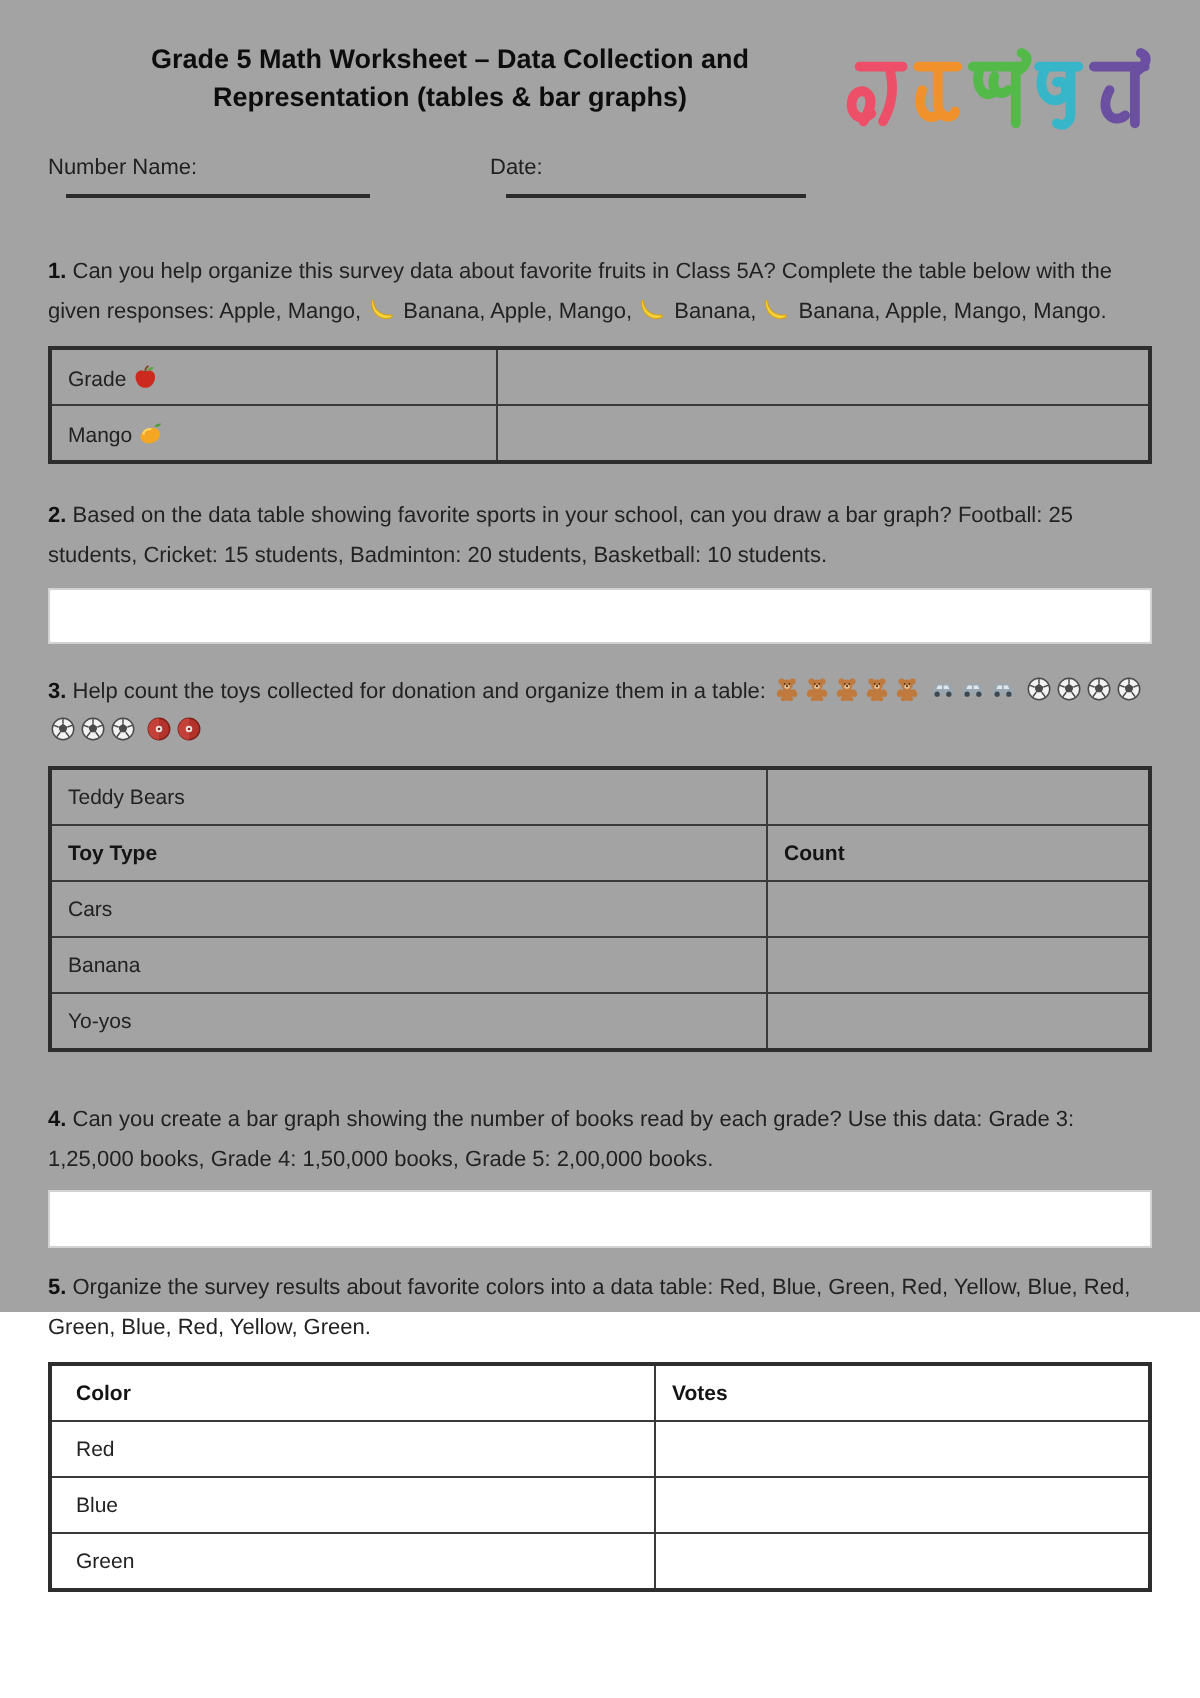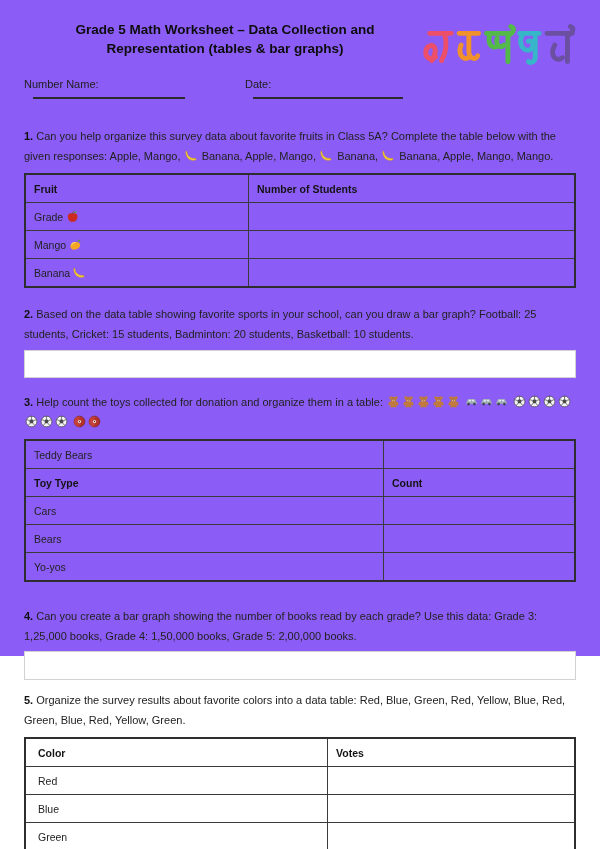--- a/index.html
+++ b/index.html
@@ -1,21 +1,21 @@
 <!DOCTYPE html>
 <html><head>
 <meta charset="utf-8">
 <style>
   html,body{margin:0;padding:0;}
   body{
     width:600px;height:849px;background:#ffffff;
     font-family:"Liberation Sans",sans-serif;color:#1f1f1f;
     overflow:hidden;
   }
-  .page{position:relative;width:600px;height:656px;background:#8b5cf6;}
+  .page{position:relative;width:600px;height:656px;background:#a3a3a3;}
 
   
   header{position:relative;height:58px;}
   .title{
     position:absolute;top:20px;left:40px;width:370px;
     text-align:center;font-size:13.5px;font-weight:bold;line-height:19px;color:#0d0d0d;
   }
   .logo{position:absolute;top:18px;right:14px;width:164px;height:58px;}
   .logo svg{width:100%;height:100%;display:block;}
   .logo path{fill:none;stroke-width:5;stroke-linecap:round;stroke-linejoin:round;}
@@ -97,46 +97,36 @@
   <div class="q q-1"><strong class="qnum">1.</strong> Can you help organize this survey data about favorite fruits in Class 5A? Complete the table below with the given responses: Apple, Mango, <span class="icon"><svg viewBox="0 0 16 16">
           <path d="M2.2 3.2 C2.6 8.6 6.8 12.2 12.6 11.6 C13.8 11.5 14.2 12.8 13.1 13.3 C6.6 15.8 1.3 10.7 0.9 4.1 C0.85 2.9 2.1 2.2 2.2 3.2 Z" fill="#f6d23c" stroke="#d4a017" stroke-width="0.7"></path>
         </svg></span> Banana, Apple, Mango, <span class="icon"><svg viewBox="0 0 16 16">
           <path d="M2.2 3.2 C2.6 8.6 6.8 12.2 12.6 11.6 C13.8 11.5 14.2 12.8 13.1 13.3 C6.6 15.8 1.3 10.7 0.9 4.1 C0.85 2.9 2.1 2.2 2.2 3.2 Z" fill="#f6d23c" stroke="#d4a017" stroke-width="0.7"></path>
         </svg></span> Banana, <span class="icon"><svg viewBox="0 0 16 16">
           <path d="M2.2 3.2 C2.6 8.6 6.8 12.2 12.6 11.6 C13.8 11.5 14.2 12.8 13.1 13.3 C6.6 15.8 1.3 10.7 0.9 4.1 C0.85 2.9 2.1 2.2 2.2 3.2 Z" fill="#f6d23c" stroke="#d4a017" stroke-width="0.7"></path>
         </svg></span> Banana, Apple, Mango, Mango.</div>
 
   <table class="tbl tbl-fruits">
     <tbody>
-        <tr>
-      <th>Fruit</th>
-      <th>Number of Students</th>
-    </tr>
     <tr>
       <td><span>Grade</span><span class="icon"><svg viewBox="0 0 16 16">
                 <path d="M8.2 4.6 C5.2 3 2.2 4.6 2.2 8 C2.2 11.4 4.8 14.6 7.4 14.6 C7.8 14.6 8 14.5 8.2 14.4 C8.4 14.5 8.6 14.6 9 14.6 C11.6 14.6 14.2 11.4 14.2 8 C14.2 4.6 11.2 3 8.2 4.6 Z" fill="#cc2a1e"></path>
                 <path d="M8.2 4.4 C8.2 3 8.8 2 9.8 1.4" stroke="#7a4a21" stroke-width="1.1" fill="none" stroke-linecap="round"></path>
                 <path d="M9.6 3.4 C10.6 1.8 12.6 1.6 13.4 2 C13 3.6 11.2 4.4 9.6 3.4 Z" fill="#5da838"></path>
               </svg></span></td>
       <td></td>
     </tr>
     <tr>
       <td><span>Mango</span><span class="icon"><svg viewBox="0 0 16 16">
                 <ellipse cx="7.6" cy="9.6" rx="6.2" ry="4.6" transform="rotate(-18 7.6 9.6)" fill="#f5a623"></ellipse>
                 <path d="M3.4 8.4 C3.8 6.6 5.6 5.4 7.6 5.6" stroke="#ffd766" stroke-width="1.4" fill="none" stroke-linecap="round"></path>
                 <path d="M10.4 3.6 C11.4 2.2 13.2 1.9 14.2 2.2 C13.9 3.8 12.2 4.8 10.4 4.2 Z" fill="#4f9e3c"></path>
               </svg></span></td>
       <td></td>
     </tr>
-    <tr>
-      <td><span>Banana</span><span class="icon"><svg viewBox="0 0 16 16">
-                <path d="M2.2 3.2 C2.6 8.6 6.8 12.2 12.6 11.6 C13.8 11.5 14.2 12.8 13.1 13.3 C6.6 15.8 1.3 10.7 0.9 4.1 C0.85 2.9 2.1 2.2 2.2 3.2 Z" fill="#f6d23c" stroke="#d4a017" stroke-width="0.7"></path>
-              </svg></span></td>
-      <td></td>
-    </tr>
   </tbody>
     </table>
 
   <div class="q q-2"><strong class="qnum">2.</strong> Based on the data table showing favorite sports in your school, can you draw a bar graph? Football: 25 students, Cricket: 15 students, Badminton: 20 students, Basketball: 10 students.</div>
   <div class="ansbox"></div>
 
   <div class="q q-3"><strong class="qnum">3.</strong> Help count the toys collected for donation and organize them in a table: <span class="icon"><svg viewBox="0 0 16 16">
           <g fill="#c07a3e">
             <circle cx="4.6" cy="3.4" r="1.9"></circle>
             <circle cx="11.4" cy="3.4" r="1.9"></circle>
@@ -288,21 +278,21 @@
     </tr>
     <tr>
       <th>Toy Type</th>
       <th>Count</th>
     </tr>
     <tr>
       <td>Cars</td>
       <td></td>
     </tr>
     <tr>
-      <td>Bears</td>
+      <td>Banana</td>
       <td></td>
     </tr>
     <tr>
       <td>Yo-yos</td>
       <td></td>
     </tr>
   </tbody>
     </table>
 
   <div class="q q-4"><strong class="qnum">4.</strong> Can you create a bar graph showing the number of books read by each grade? Use this data: Grade 3: 1,25,000 books, Grade 4: 1,50,000 books, Grade 5: 2,00,000 books.</div>

